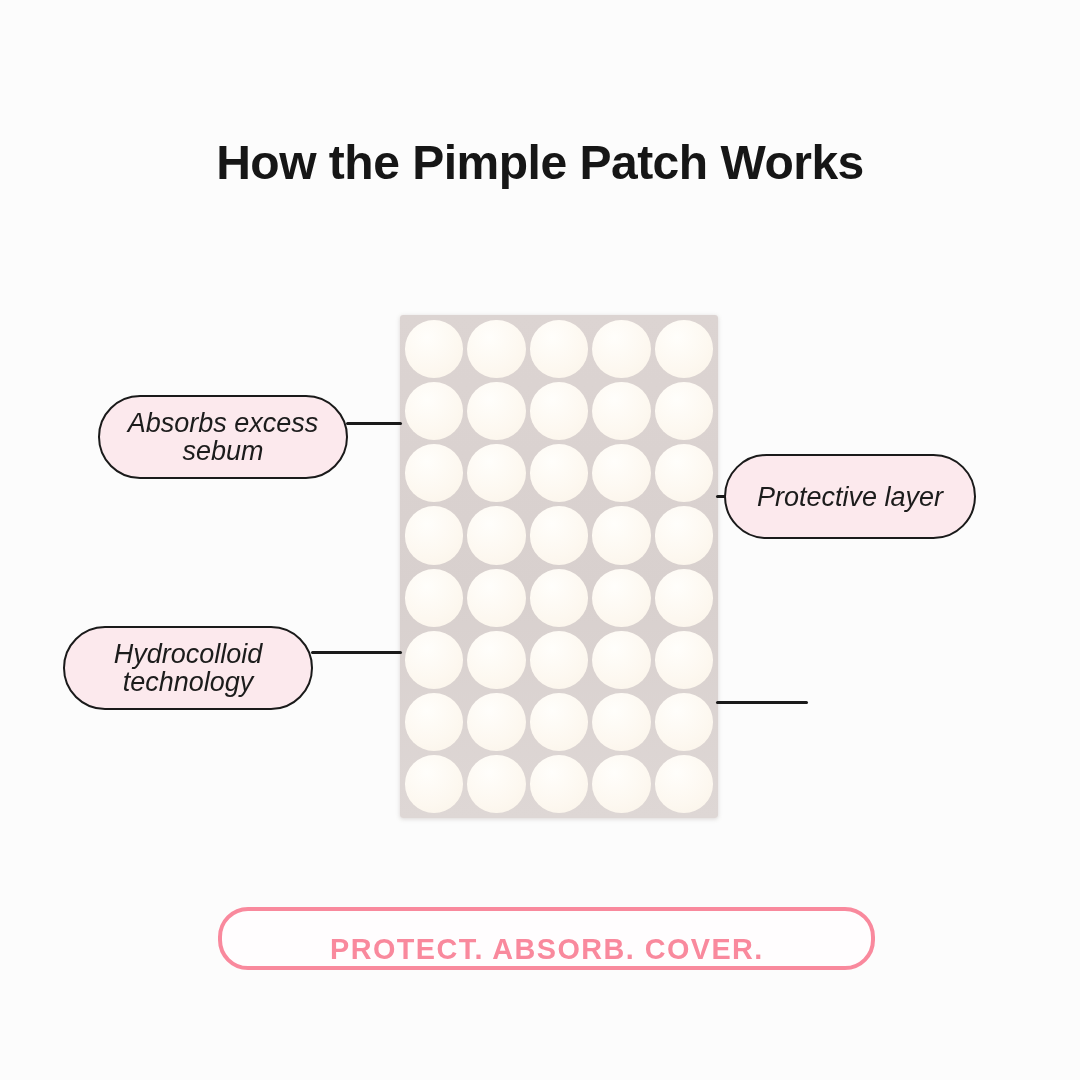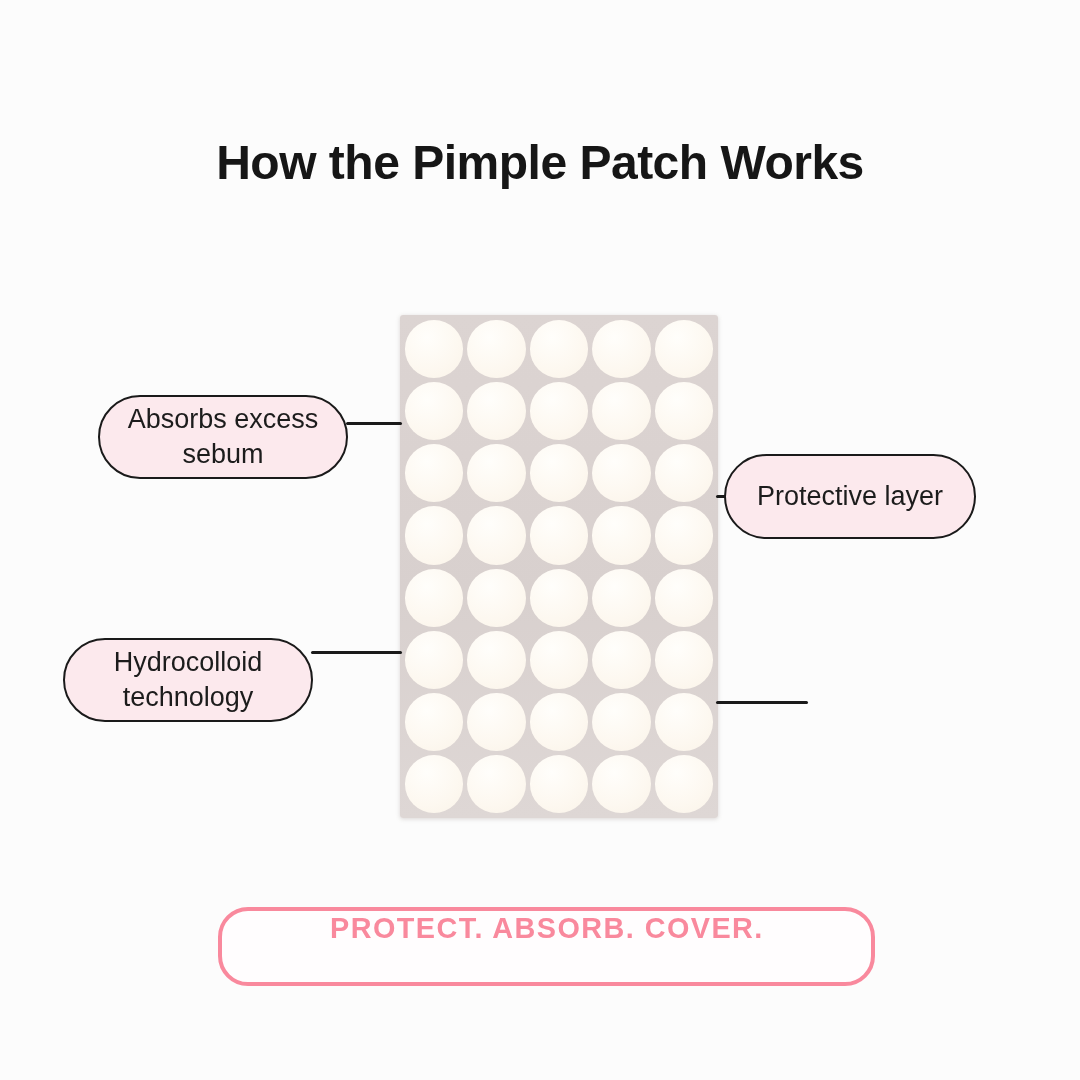--- a/index.html
+++ b/index.html
@@ -59,39 +59,40 @@
     position:absolute;
     box-sizing:border-box;
     background:var(--bubble-fill,#fce9ed);
     border:2.5px solid var(--bubble-border,#1a1a1a);
     border-radius:44px;
     display:flex;
     align-items:center;
     justify-content:center;
     text-align:center;
     font-size:27px;
-    line-height:35px;
+    line-height:28px;
     color:var(--text-color,#1c1c1c);
     white-space:pre-line;
+    font-style:italic;
   }
   .bubble-absorbs{left:98px;top:395px;width:250px;height:84px;}
   .bubble-protective{left:724px;top:454px;width:252px;height:85px;}
-  .bubble-hydrocolloid{left:63px;top:626px;width:250px;height:84px;margin-top:12px;}
+  .bubble-hydrocolloid{left:63px;top:626px;width:250px;height:84px;}
   .bubble-invisible{left:806px;top:668px;width:251px;height:85px;}
   
   .banner{
     position:absolute;
     left:218px;top:907px;
-    width:657px;height:79px;
+    width:657px;height:63px;
     box-sizing:border-box;
     background:var(--banner-bg,#fffdfe);
     border:4px solid var(--banner-pink,#f9899d);
     border-radius:30px;
     display:flex;
-    align-items:flex-start;
+    align-items:flex-end;
     justify-content:center;
   }
   .banner-text{
     font-size:30px;
     font-weight:800;
     letter-spacing:1.5px;
     color:var(--banner-pink,#f9899d);
     transform:scaleX(0.96);
     white-space:nowrap;
   }

